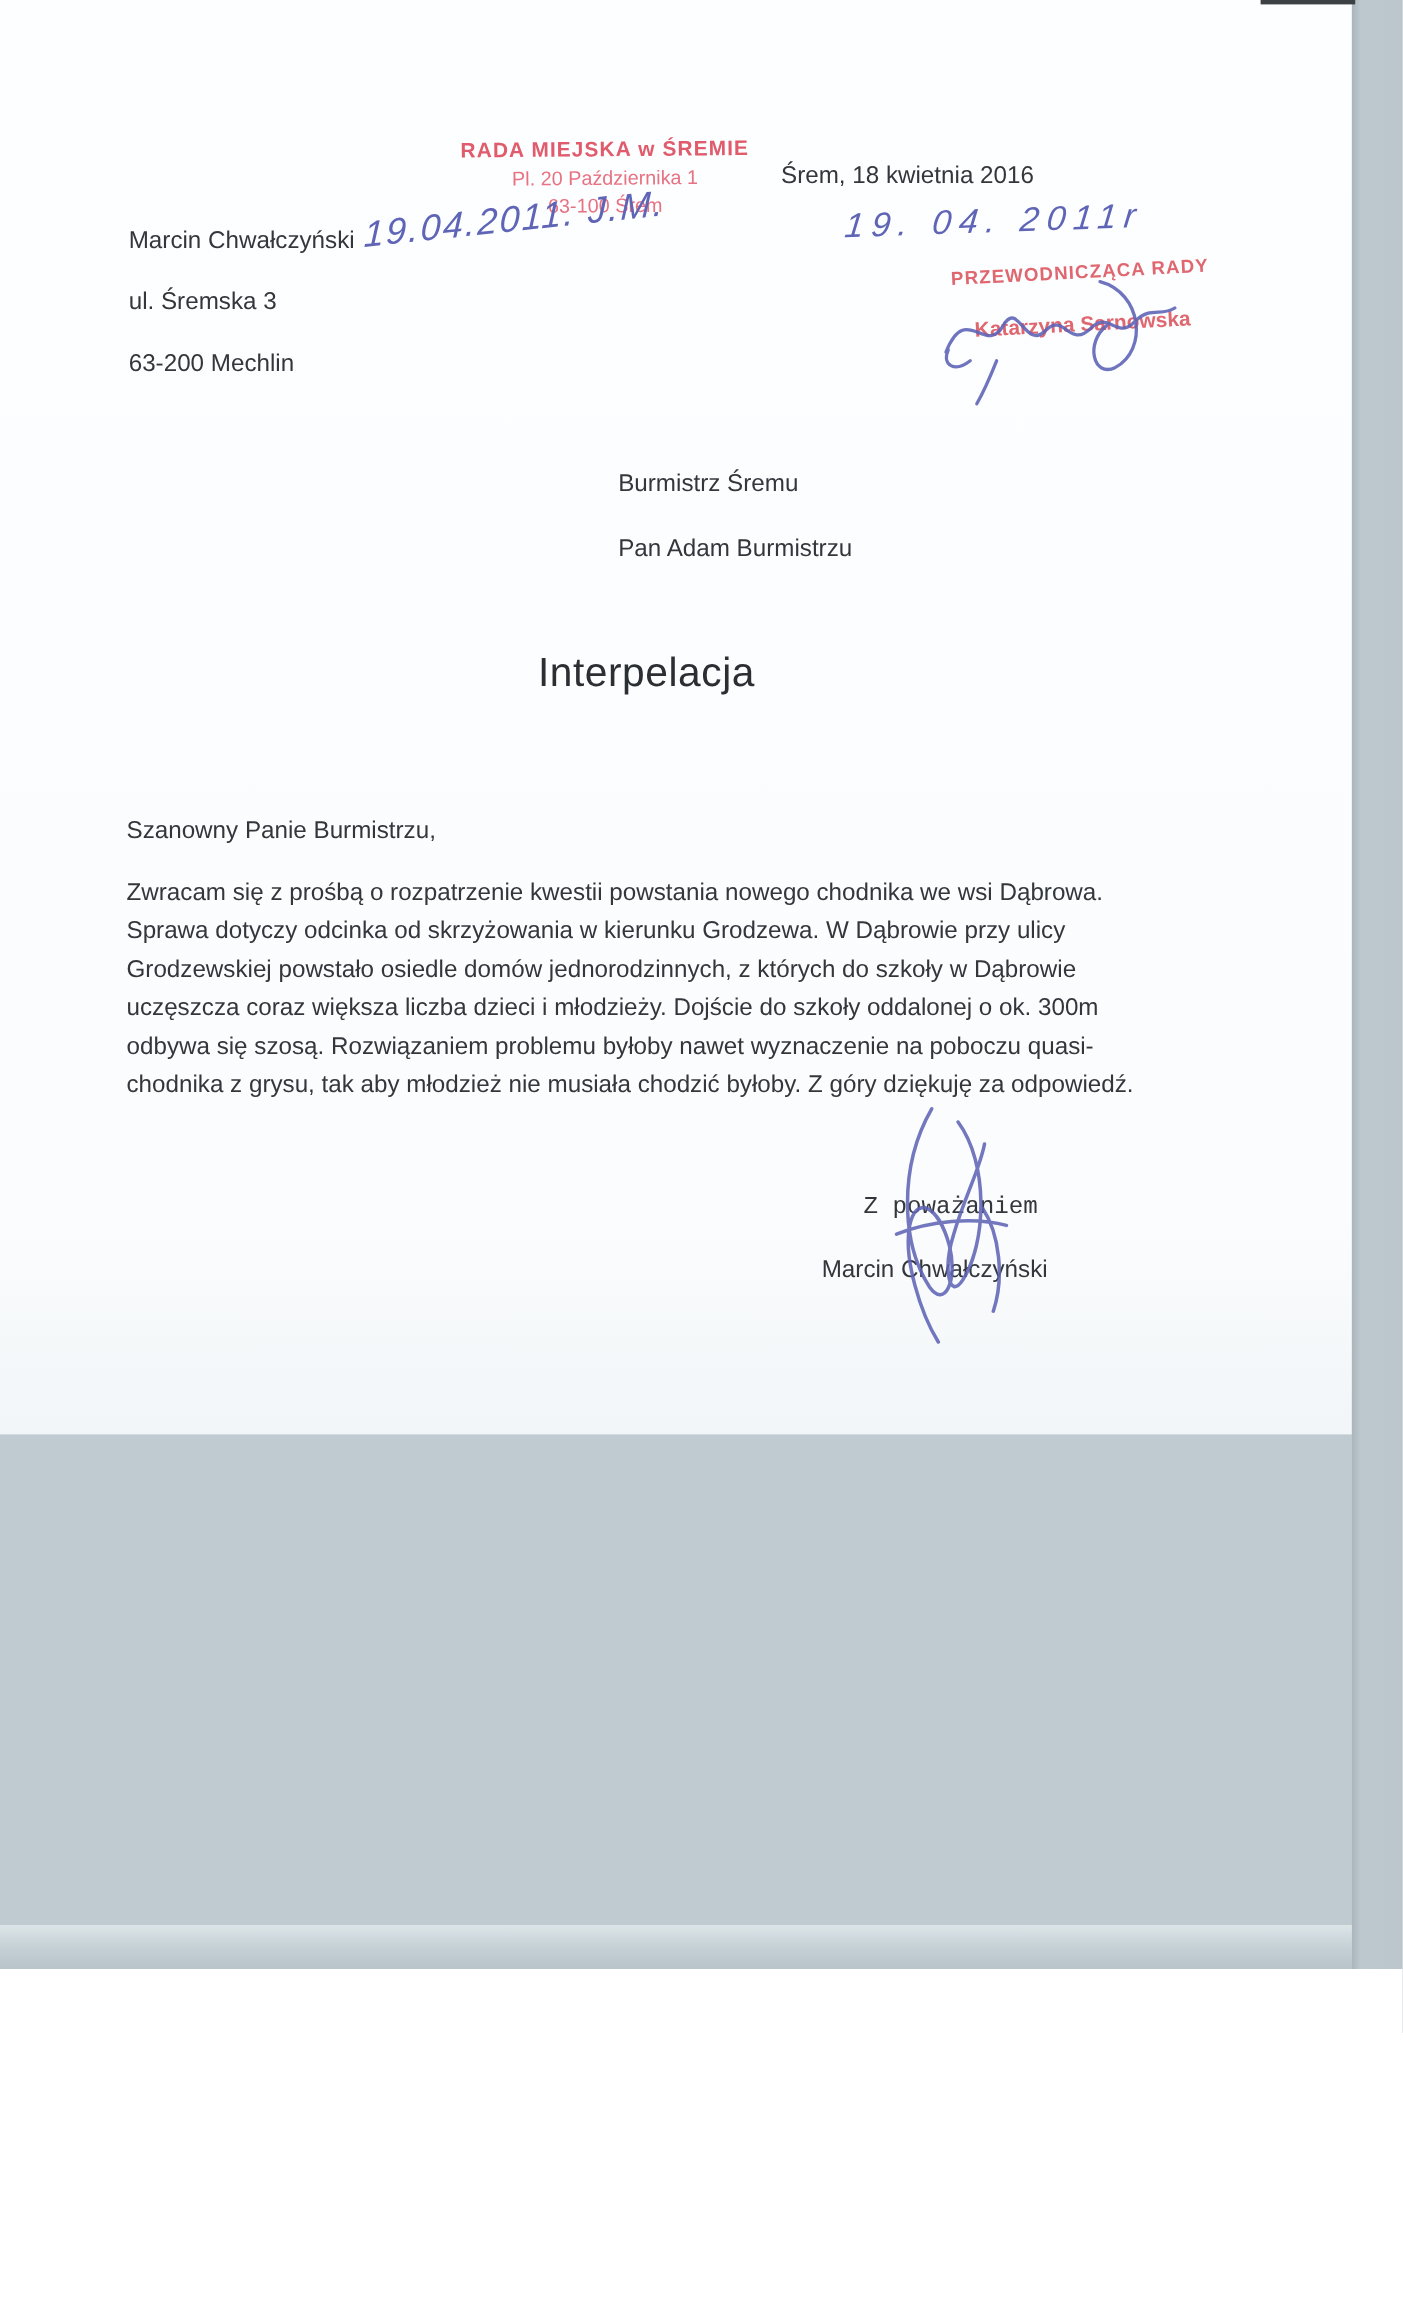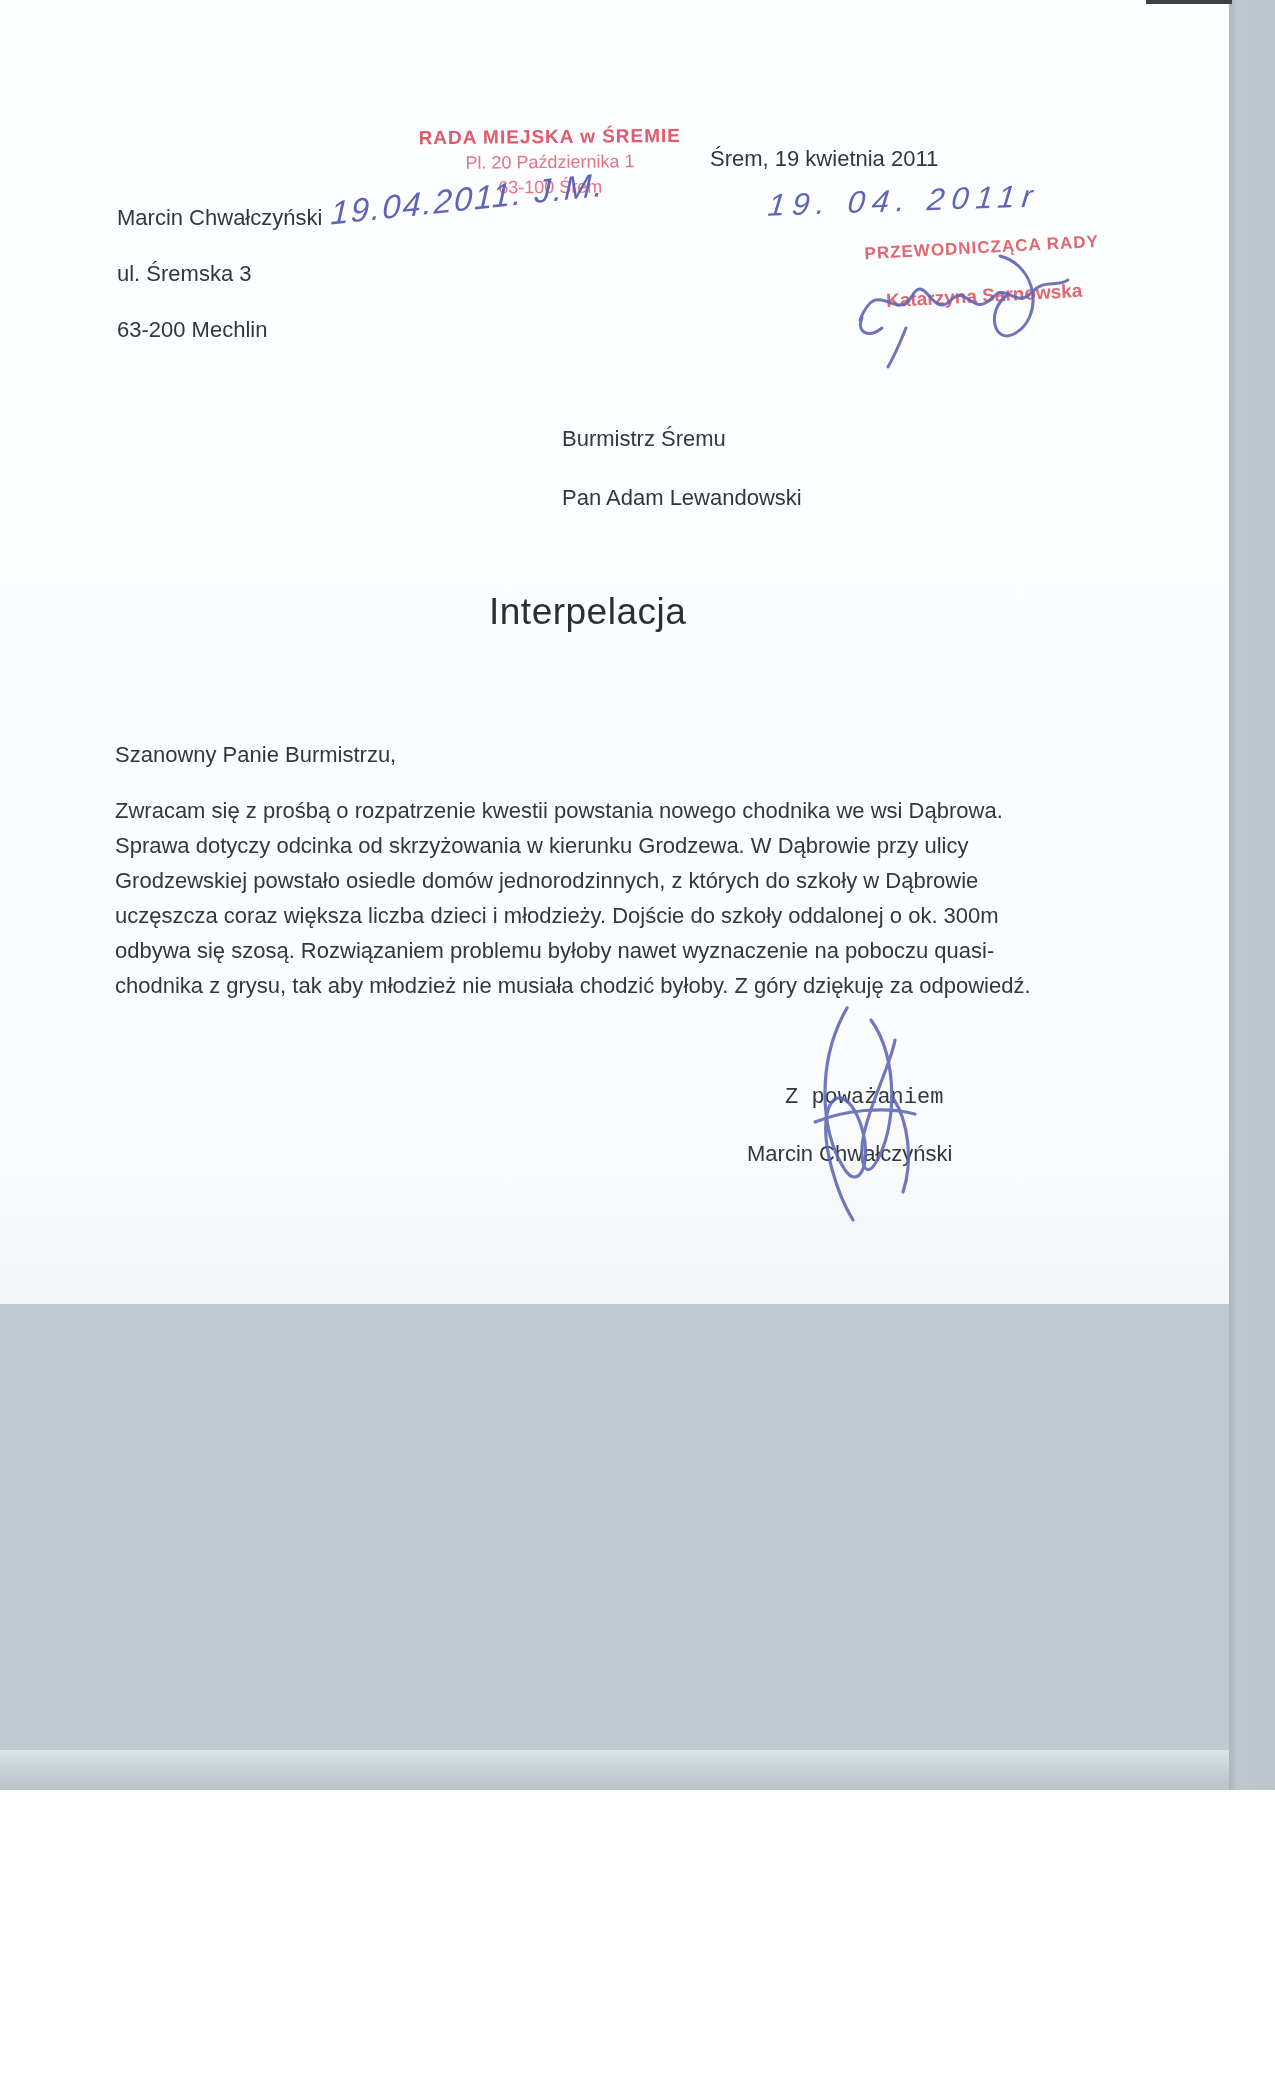--- a/index.html
+++ b/index.html
@@ -69,21 +69,21 @@
   <div class="paper">
 
     <div class="council-stamp">
       <div class="l1">RADA MIEJSKA w ŚREMIE</div>
       <div class="l2">Pl. 20 Października 1</div>
       <div class="l3">63-100 Śrem</div>
     </div>
 
     <div class="ink hand-date-left">19.04.2011. J.M.</div>
 
-    <div class="printed" style="left:710px;top:146px;">Śrem, 19 kwietnia 2011</div>
+    <div class="printed" style="left:710px;top:146px;">Śrem, 18 kwietnia 2016</div>
 
     <div class="ink hand-date-right">19. 04. 2011r</div>
 
     <div class="printed" style="left:117px;top:205px;">Marcin Chwałczyński</div>
     <div class="printed" style="left:117px;top:261px;">ul. Śremska 3</div>
     <div class="printed" style="left:117px;top:317px;">63-200 Mechlin</div>
 
     <div class="chair-stamp">
       <div class="t">PRZEWODNICZĄCA RADY</div>
       <div class="n">Katarzyna Sarnowska</div>
@@ -92,21 +92,21 @@
     <svg class="sig-svg" style="left:848px;top:240px;" width="230" height="130" viewBox="0 0 230 130">
       <g fill="none" stroke="#5f65b6" stroke-width="3" stroke-linecap="round" opacity="0.9">
         <path d="M14,78 C8,92 20,99 34,88"></path>
         <path d="M12,80 C30,34 48,84 64,56 C78,32 84,80 103,60 C120,44 124,78 144,58 C160,42 168,70 184,52 C198,38 208,48 220,40"></path>
         <path d="M152,16 C190,26 196,78 166,94 C146,104 138,72 158,56"></path>
         <path d="M58,88 C50,108 44,120 40,127"></path>
       </g>
     </svg>
 
     <div class="printed" style="left:562px;top:426px;">Burmistrz Śremu</div>
-    <div class="printed" style="left:562px;top:485px;">Pan Adam Lewandowski</div>
+    <div class="printed" style="left:562px;top:485px;">Pan Adam Burmistrzu</div>
 
     <div class="title-text" style="left:489px;top:591px;">Interpelacja</div>
 
     <div class="printed" style="left:115px;top:742px;">Szanowny Panie Burmistrzu,</div>
 
     <div class="body-block">
       <div class="body-line">Zwracam się z prośbą o rozpatrzenie kwestii powstania nowego chodnika we wsi Dąbrowa.</div>
       <div class="body-line">Sprawa dotyczy odcinka od skrzyżowania w kierunku Grodzewa. W Dąbrowie przy ulicy</div>
       <div class="body-line">Grodzewskiej powstało osiedle domów jednorodzinnych, z których do szkoły w Dąbrowie</div>
       <div class="body-line">uczęszcza coraz większa liczba dzieci i młodzieży. Dojście do szkoły oddalonej o ok. 300m</div>

